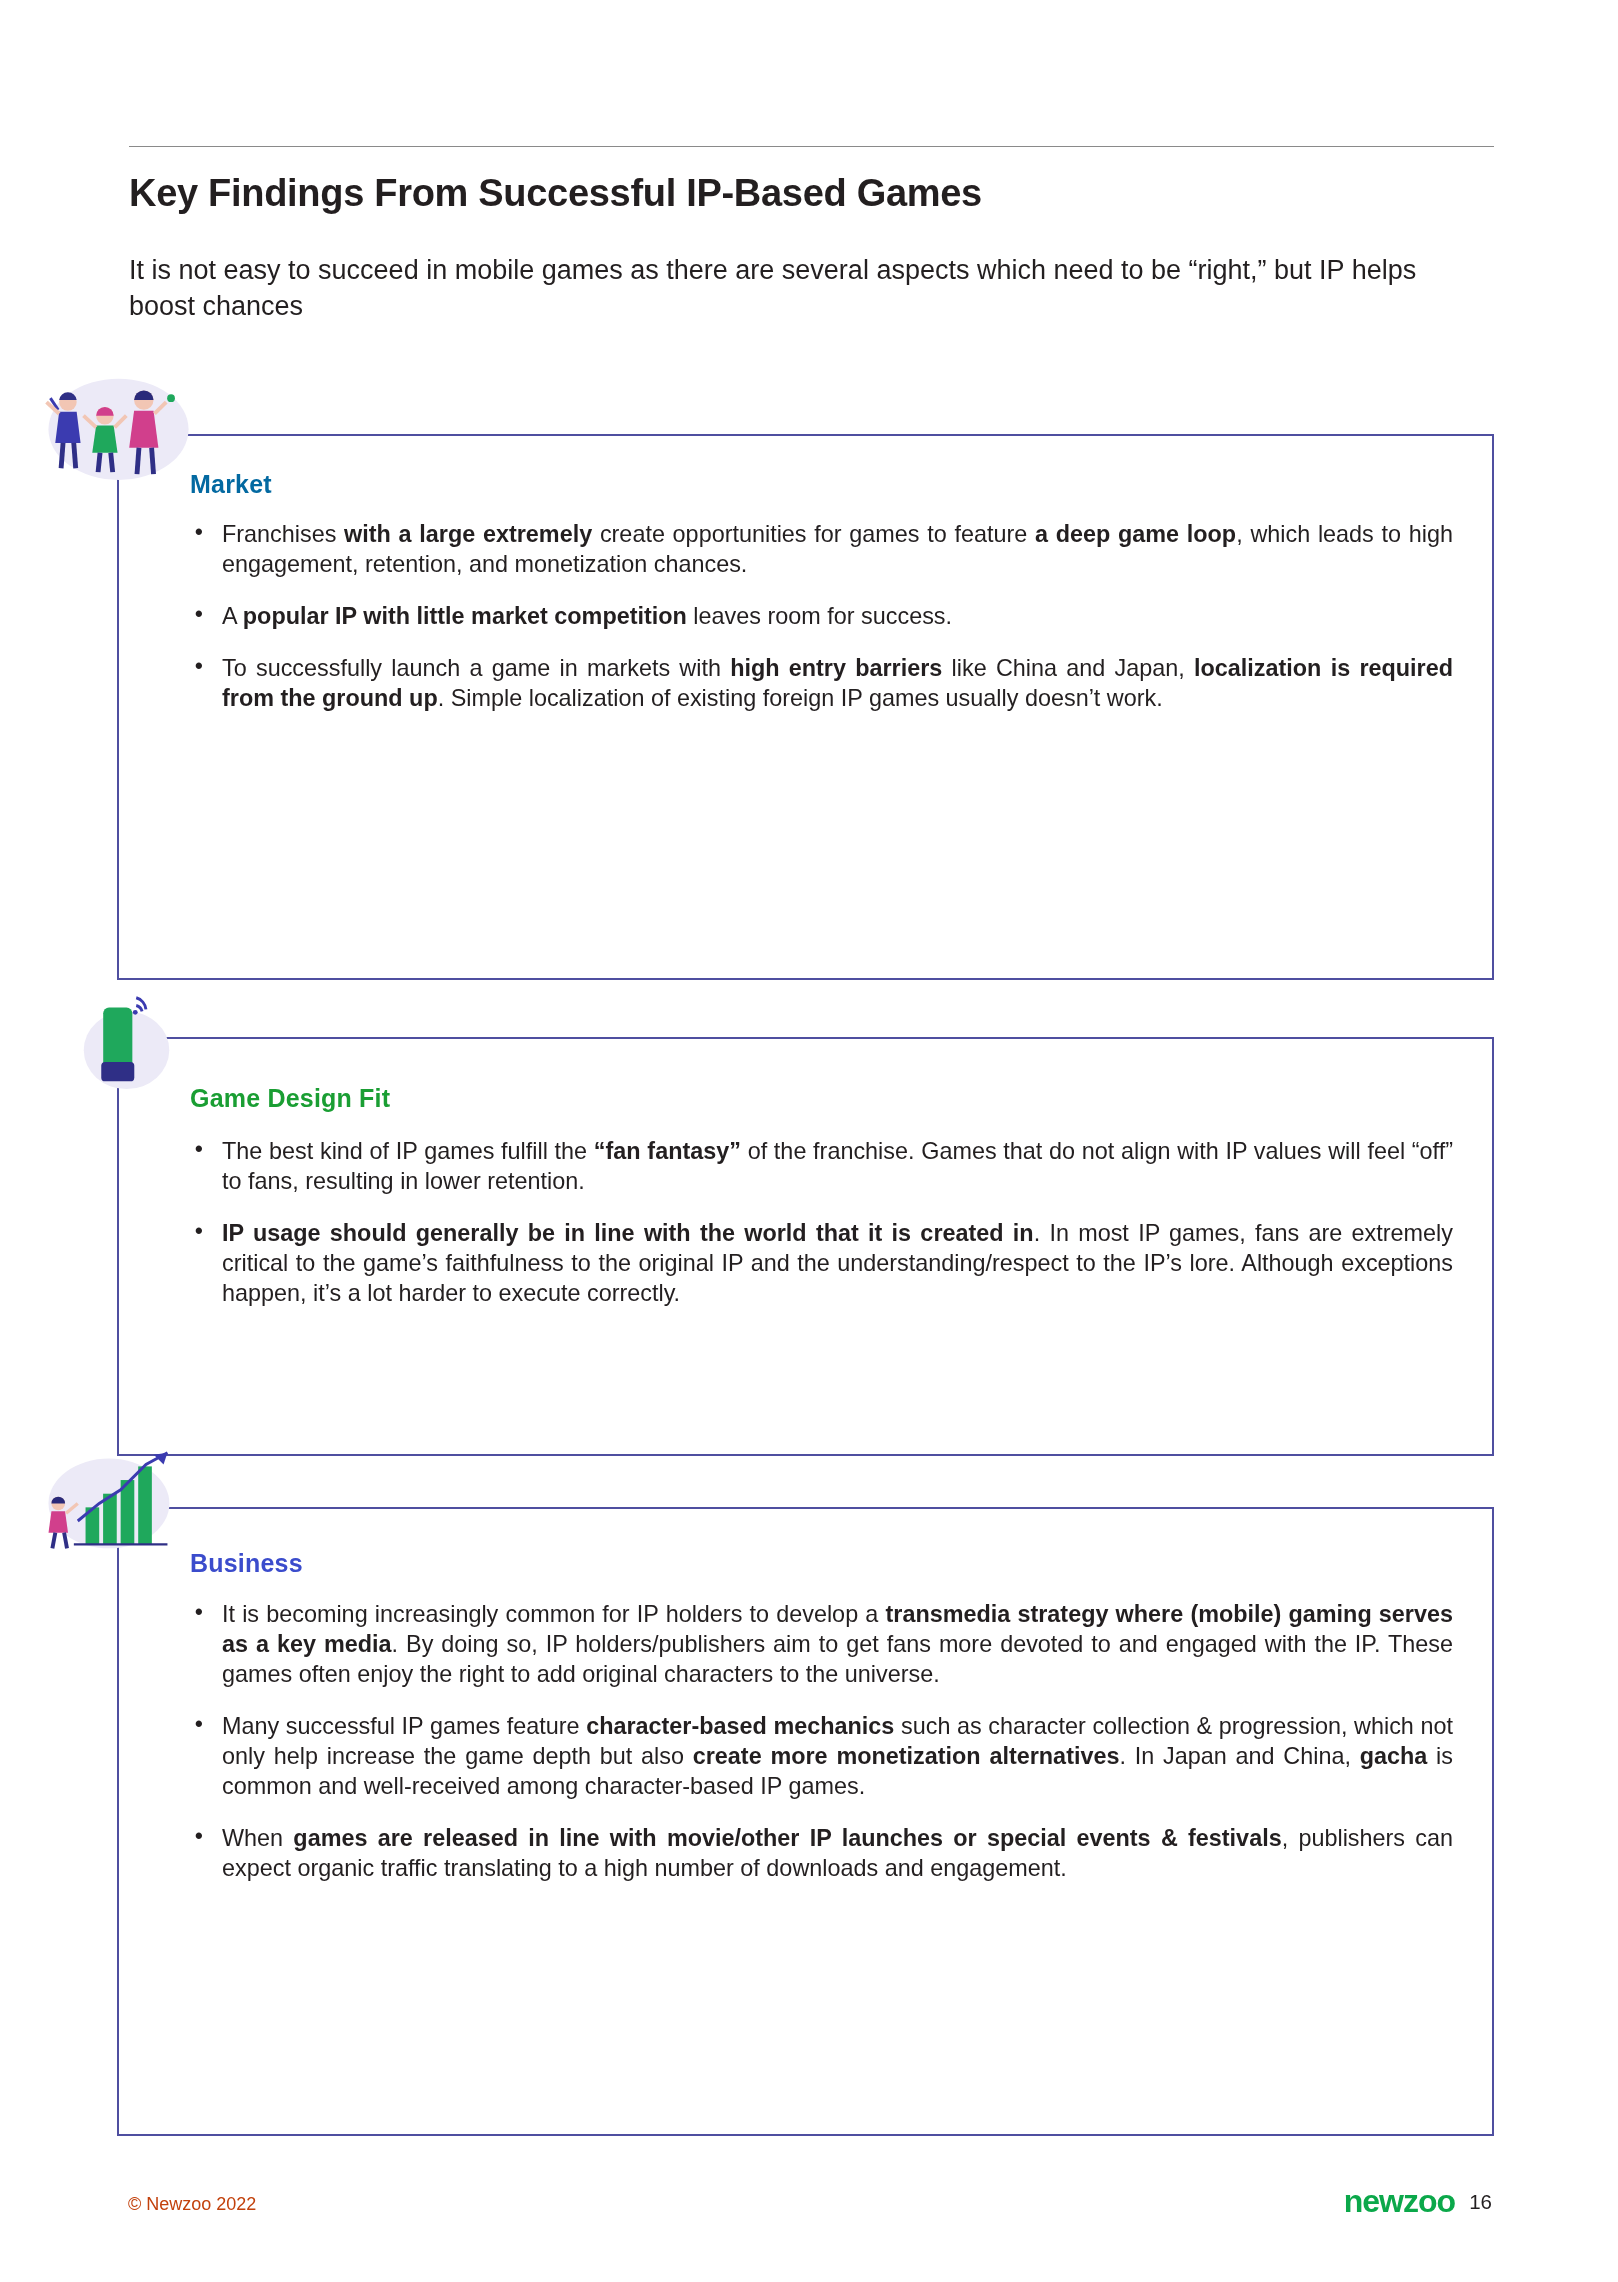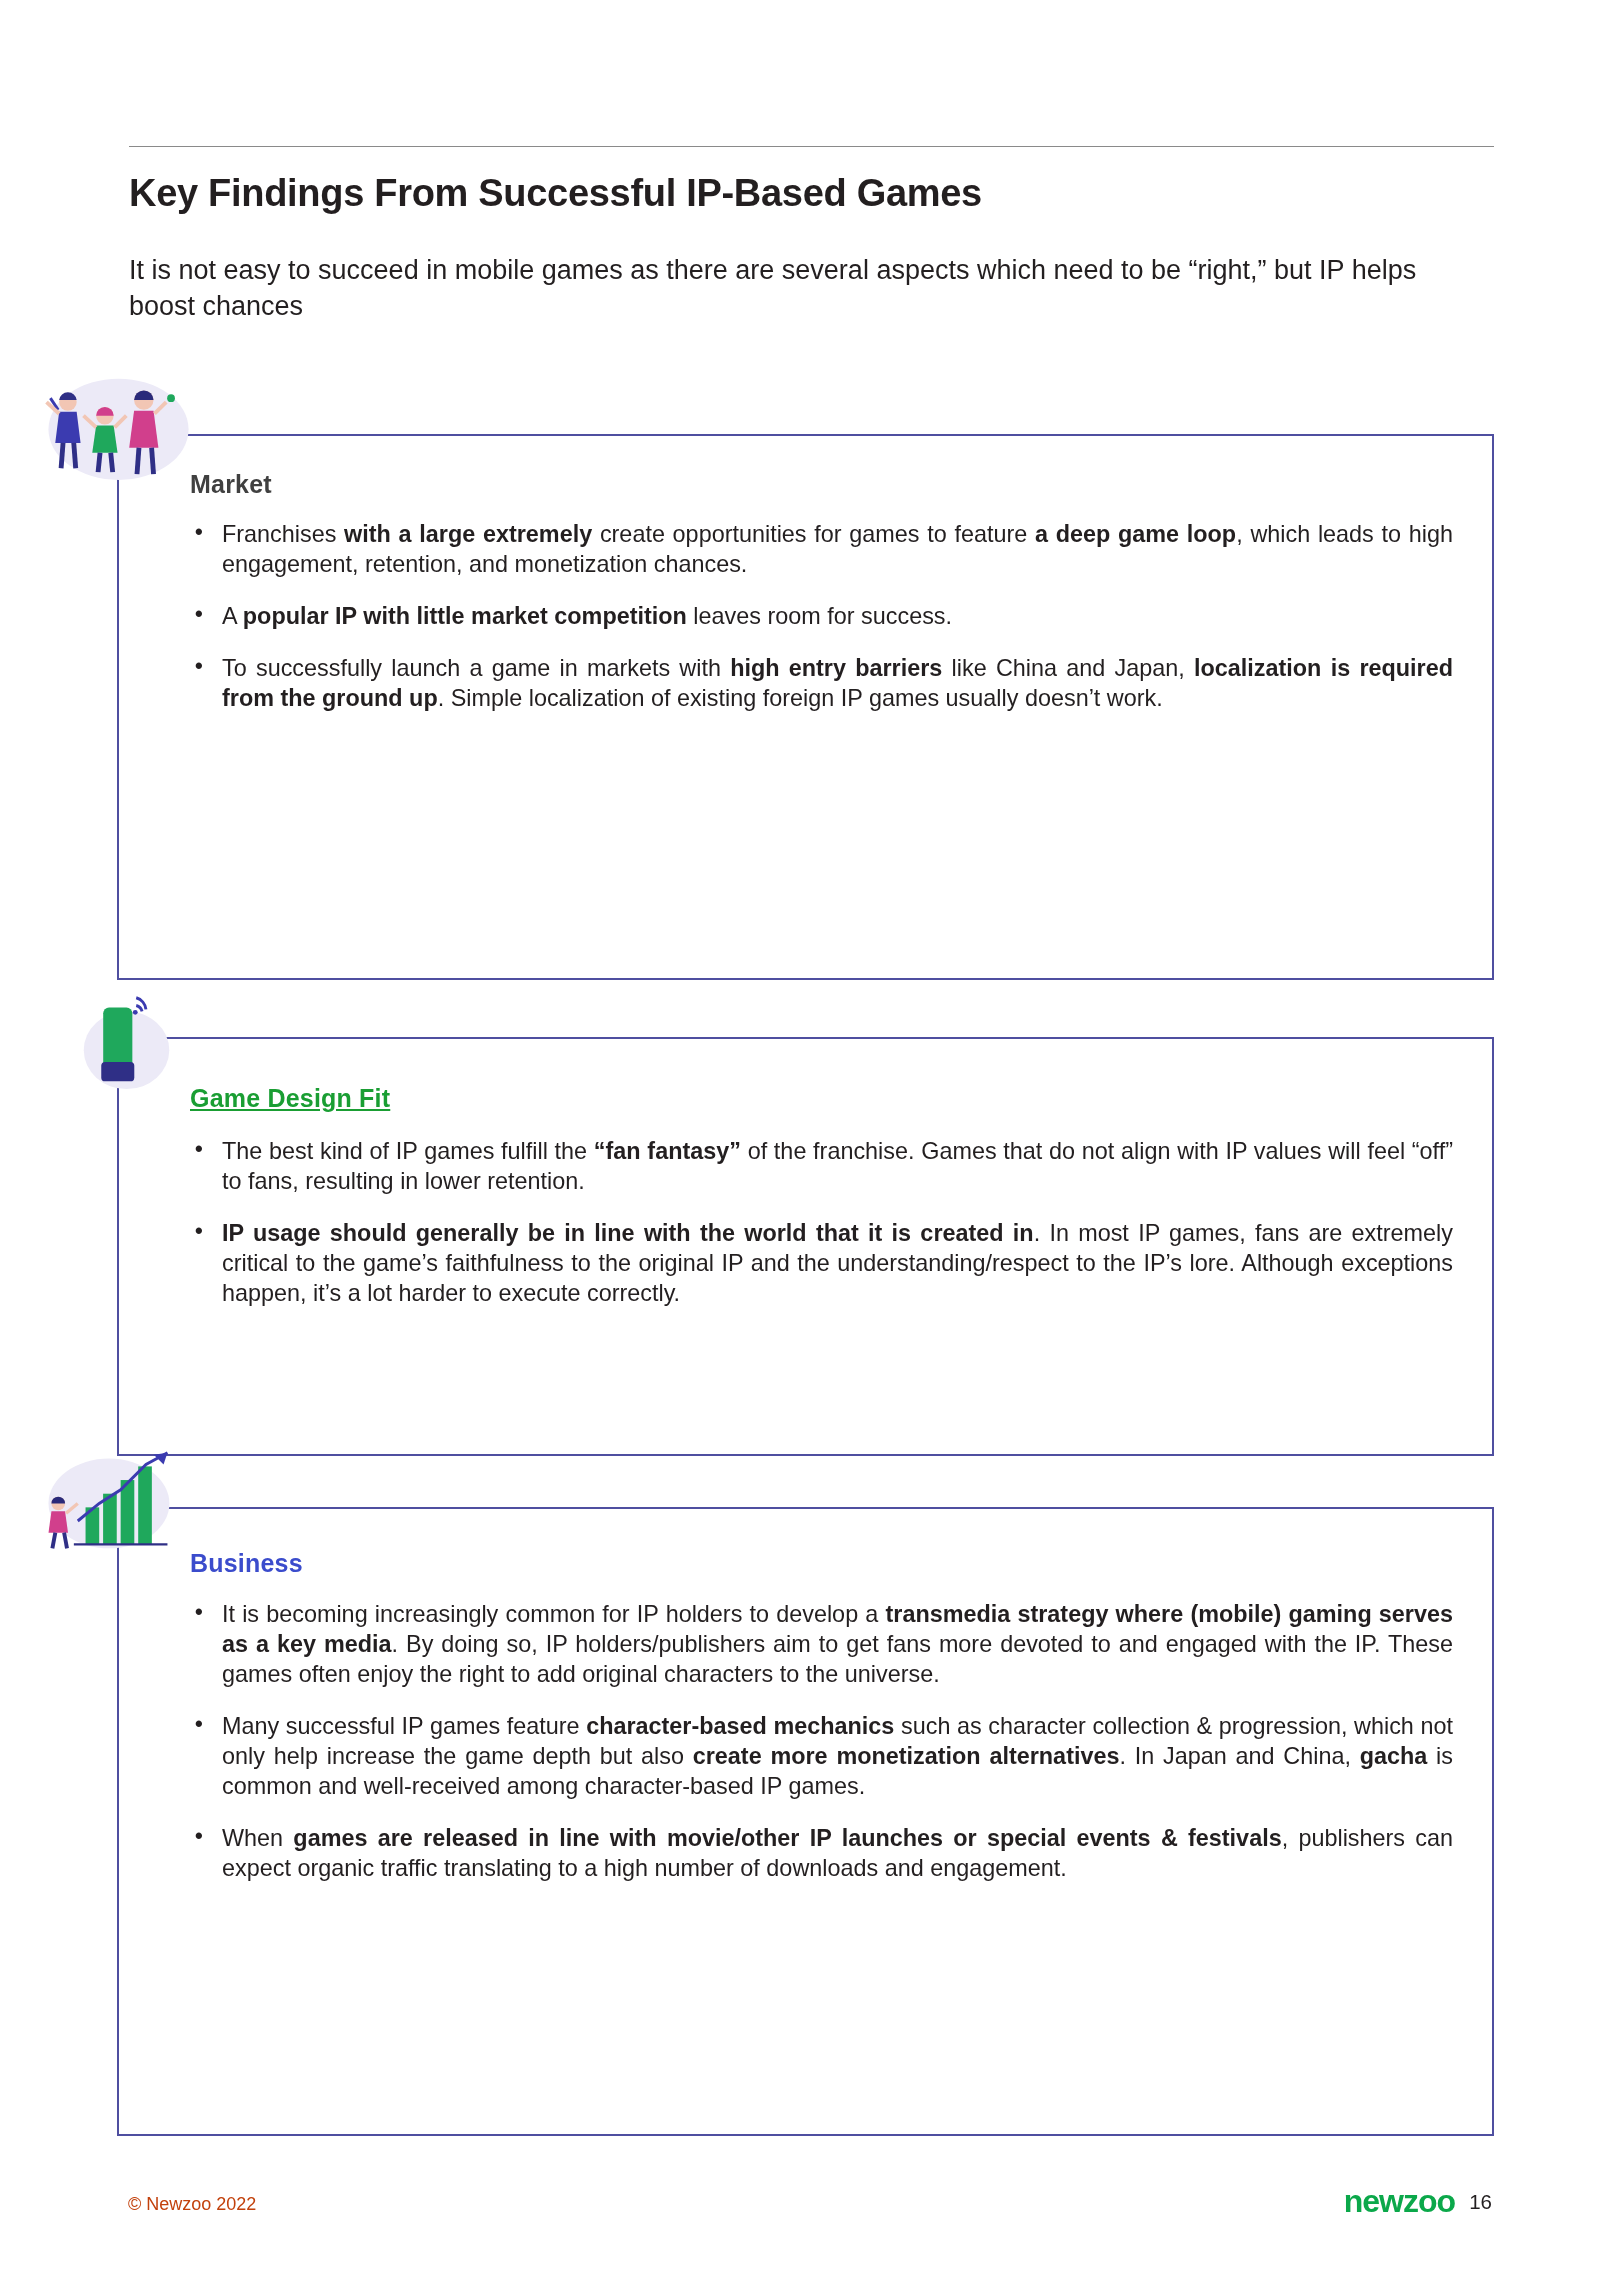--- a/index.html
+++ b/index.html
@@ -63,21 +63,21 @@
   #box-design   { left: 117px; top: 1037px; width: 1377px; height: 419px; }
   #box-business { left: 117px; top: 1507px; width: 1377px; height: 629px; }
 
   .section-heading {
     position: absolute;
     font-size: 25px;
     font-weight: bold;
     letter-spacing: 0.2px;
   }
   #h-market   { left: 190px; top: 470px;  color: #1aa179; }
-  #h-design   { left: 190px; top: 1084px; color: #1a9e33; text-decoration: underline; }
+  #h-design   { left: 190px; top: 1084px; color: #1a9e33; }
   #h-business { left: 190px; top: 1549px; color: #3b4ccc; }
 
   ul.bullets {
     position: absolute;
     margin: 0;
     padding: 0;
     list-style: none;
   }
   ul.bullets li {
     position: relative;
@@ -172,21 +172,21 @@
 
     <circle cx="118" cy="42" r="10" fill="#f2c6b4"></circle>
     <path d="M108 42 a10 10 0 0 1 20 0z" fill="#2a2a7a"></path>
     <path d="M108 53 h20 l5 38 h-30z" fill="#d13f8c"></path>
     <line x1="113" y1="91" x2="111" y2="118" stroke="#2f2f86" stroke-width="5"></line>
     <line x1="126" y1="91" x2="128" y2="118" stroke="#2f2f86" stroke-width="5"></line>
     <line x1="129" y1="56" x2="141" y2="44" stroke="#f2c6b4" stroke-width="4"></line>
     <circle cx="146" cy="40" r="4" fill="#1fa85c"></circle>
   </svg>
 
-  <div class="section-heading" id="h-market" style="color: #404040; text-align: right;">Market</div>
+  <div class="section-heading" id="h-market" style="color: #0369a1; text-align: right;">Market</div>
   <ul class="bullets" id="ul-market">
     <li>Franchises <b>with a large extremely</b> create opportunities for games to feature <b>a deep game loop</b>, which leads to high engagement, retention, and monetization chances.</li>
     <li>A <b>popular IP with little market competition</b> leaves room for success.</li>
     <li>To successfully launch a game in markets with <b>high entry barriers</b> like China and Japan, <b>localization is required from the ground up</b>. Simple localization of existing foreign IP games usually doesn’t work.</li>
   </ul>
 
   <div class="box" id="box-design" style="border-color: rgb(79, 79, 160);"></div>
 
   <svg class="illus" id="illus-phone" viewBox="0 0 105 125">
     <ellipse cx="52" cy="72" rx="44" ry="40" fill="#eceaf7"></ellipse>

